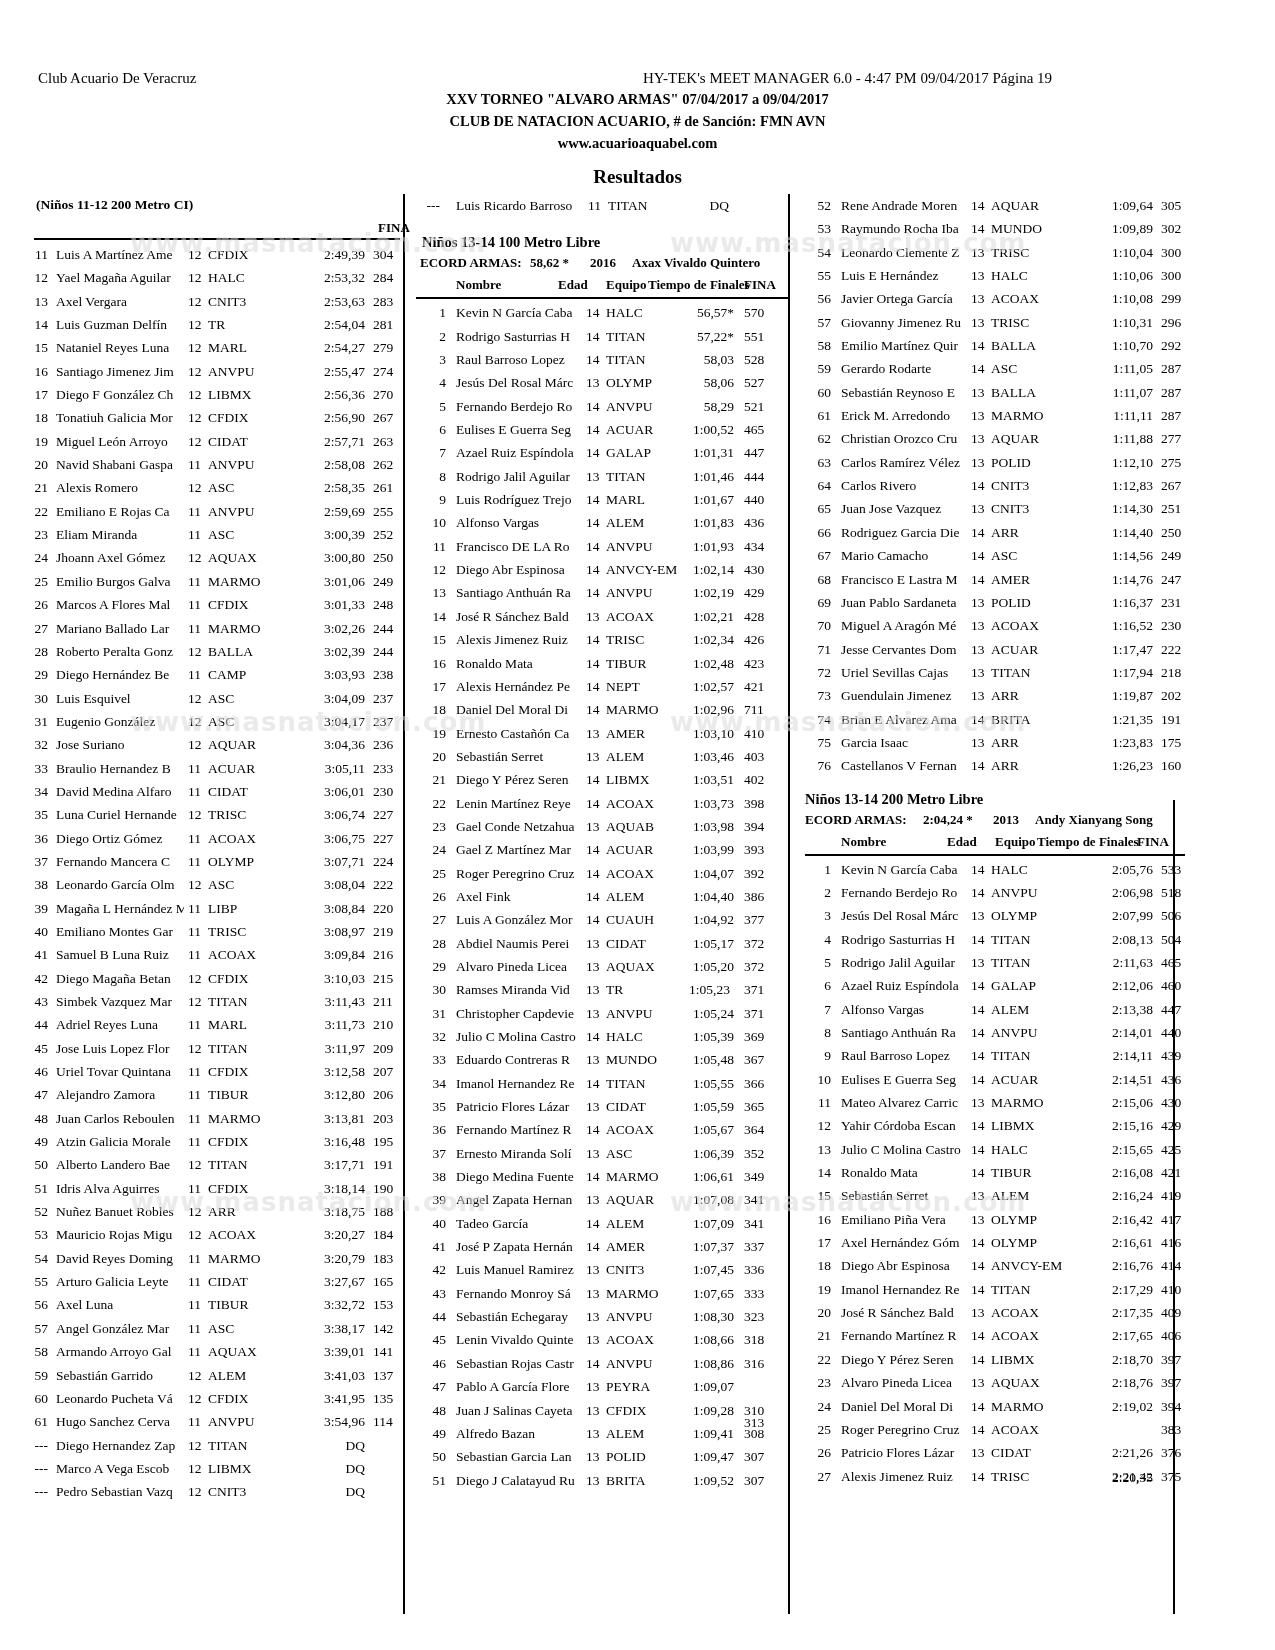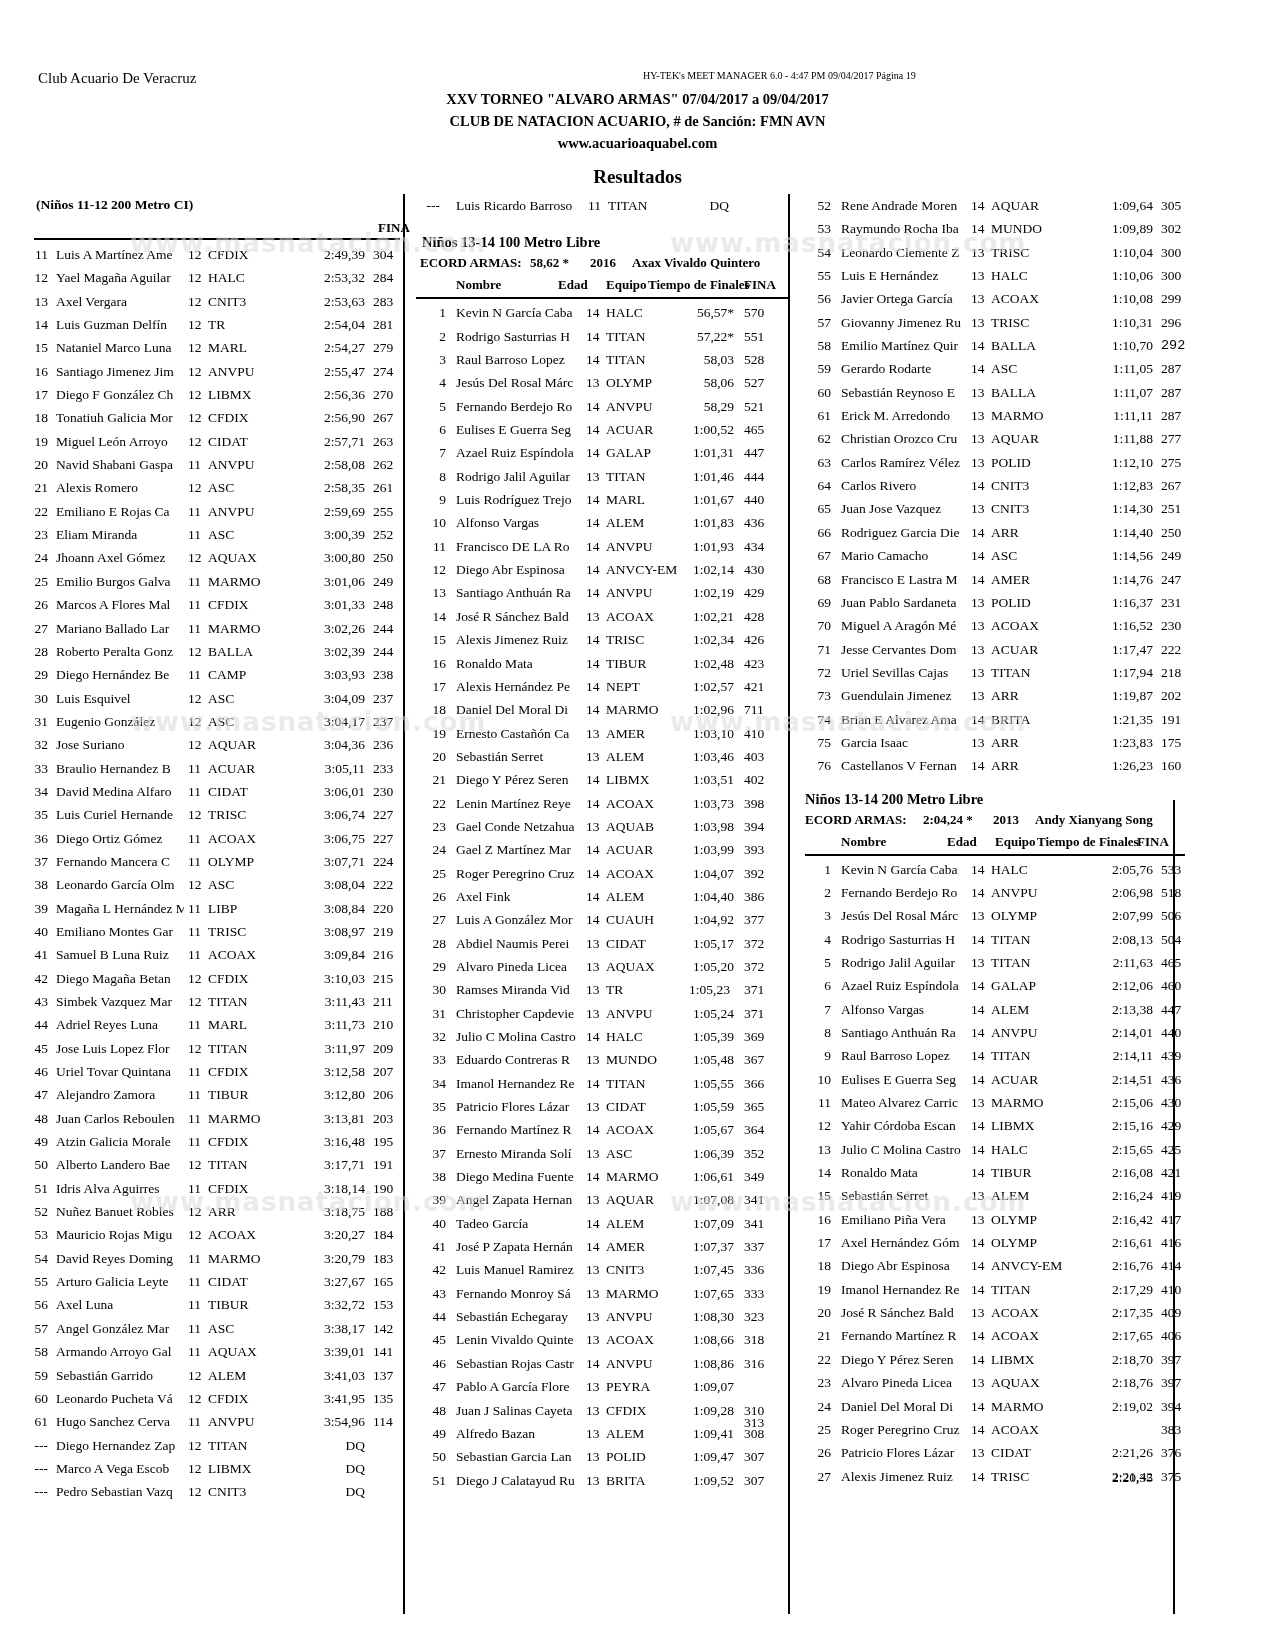--- a/index.html
+++ b/index.html
@@ -1,19 +1,19 @@
 <!DOCTYPE html>
 <html><head>
 <meta charset="utf-8">
 <style>
   html, body { margin: 0; padding: 0; background: #ffffff; }
   body { width: 1275px; height: 1650px; position: relative; overflow: hidden;
          font-family: "Liberation Serif", "DejaVu Serif", serif; color: #000; font-size: 13.5px; }
   .hdr-left { position: absolute; left: 38px; top: 70px; font-size: 15px; }
-  .hdr-right { position: absolute; left: 643px; top: 70px; font-size: 10px; text-align: center; }
+  .hdr-right { position: absolute; left: 643px; top: 70px; font-size: 15px; text-align: center; }
   .hdr-center { position: absolute; left: 0; width: 1275px; text-align: center; font-weight: bold; font-size: 14.5px; }
   .title { position: absolute; left: 0; width: 1275px; text-align: center; top: 166px; font-size: 19px; font-weight: bold; }
   .col { position: absolute; top: 194px; }
   .vline { position: absolute; top: 194px; width: 2px; background: #000; height: 1420px; }
   .row { position: relative; height: 23.35px; line-height: 23.35px; white-space: nowrap; }
   .row span { position: absolute; top: 0; overflow: hidden; }
   .c-place { text-align: right; width: 28px; left: 0; }
   .c-name { left: 36px; width: 128px; }
   .c-age { left: 168px; width: 20px; }
   .c-team { left: 188px; width: 100px; }
@@ -73,21 +73,21 @@
       <div class="row">
         <span class="c-place">14</span>
         <span class="c-name">Luis Guzman Delfín</span>
         <span class="c-age">12</span>
         <span class="c-team">TR</span>
         <span class="c-time">2:54,04</span>
         <span class="c-pts">281</span>
       </div>
       <div class="row">
         <span class="c-place">15</span>
-        <span class="c-name">Nataniel Marco Luna</span>
+        <span class="c-name">Nataniel Reyes Luna</span>
         <span class="c-age">12</span>
         <span class="c-team">MARL</span>
         <span class="c-time">2:54,27</span>
         <span class="c-pts">279</span>
       </div>
       <div class="row">
         <span class="c-place">16</span>
         <span class="c-name">Santiago Jimenez Jim</span>
         <span class="c-age">12</span>
         <span class="c-team">ANVPU</span>
@@ -233,21 +233,21 @@
       <div class="row">
         <span class="c-place">34</span>
         <span class="c-name">David Medina Alfaro</span>
         <span class="c-age">11</span>
         <span class="c-team">CIDAT</span>
         <span class="c-time">3:06,01</span>
         <span class="c-pts">230</span>
       </div>
       <div class="row">
         <span class="c-place">35</span>
-        <span class="c-name">Luis Curiel Hernande</span>
+        <span class="c-name">Luna Curiel Hernande</span>
         <span class="c-age">12</span>
         <span class="c-team">TRISC</span>
         <span class="c-time">3:06,74</span>
         <span class="c-pts">227</span>
       </div>
       <div class="row">
         <span class="c-place">36</span>
         <span class="c-name">Diego Ortiz Gómez</span>
         <span class="c-age">11</span>
         <span class="c-team">ACOAX</span>
@@ -968,21 +968,21 @@
         <span class="c-team" style="left: 196px;">TRISC</span>
         <span class="c-time" style="left: 268px;">1:10,31</span>
         <span class="c-pts" style="left: 366px;">296</span>
       </div>
       <div class="row">
         <span class="c-place" style="left: 8px;">58</span>
         <span class="c-name" style="left: 46px;">Emilio Martínez Quir</span>
         <span class="c-age" style="left: 176px;">14</span>
         <span class="c-team" style="left: 196px;">BALLA</span>
         <span class="c-time" style="left: 268px;">1:10,70</span>
-        <span class="c-pts" style="left: 366px; font-family: Liberation Mono, monospace;">292</span>
+        <span class="c-pts" style="left: 366px;">292</span>
       </div>
       <div class="row">
         <span class="c-place" style="left: 8px;">59</span>
         <span class="c-name" style="left: 46px;">Gerardo Rodarte</span>
         <span class="c-age" style="left: 176px;">14</span>
         <span class="c-team" style="left: 196px;">ASC</span>
         <span class="c-time" style="left: 268px;">1:11,05</span>
         <span class="c-pts" style="left: 366px;">287</span>
       </div>
       <div class="row">

